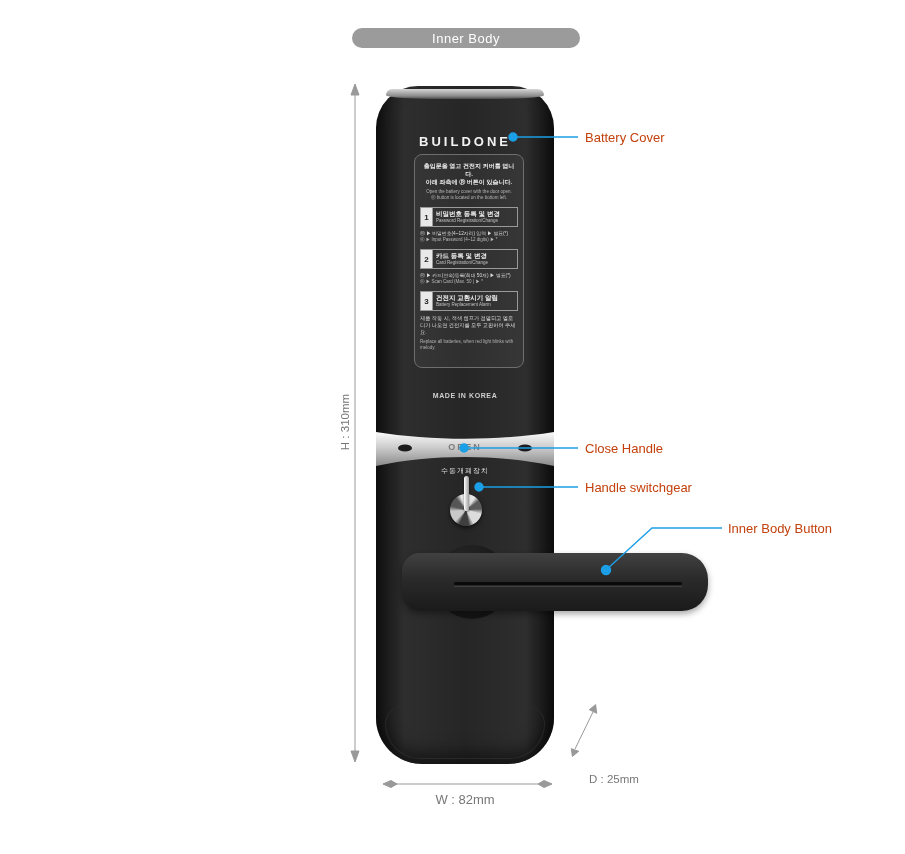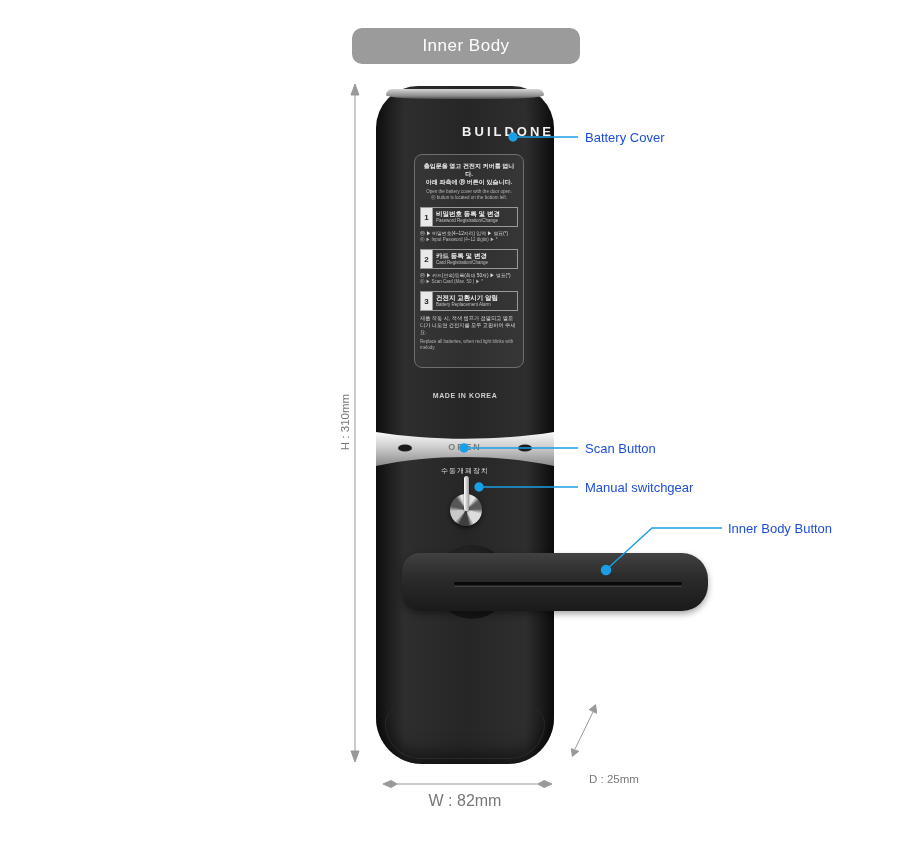--- a/index.html
+++ b/index.html
@@ -2,22 +2,22 @@
 <html><head>
 <meta charset="utf-8">
 <style>
   * { margin:0; padding:0; box-sizing:border-box; }
   html,body { background:#ffffff; }
   body { font-family:"Liberation Sans", sans-serif; }
   .stage { position:relative; width:905px; height:854px; background:#fff; overflow:hidden; }
 
   
   .title-pill{
-    position:absolute; left:352px; top:28px; width:228px; height:36px;
-    background:#9b9b9b; border-radius:10px; color:#fff; font-size:17px;
+    position:absolute; left:352px; top:28px; width:228px; height:20px;
+    background:#9b9b9b; border-radius:10px; color:#fff; font-size:13px;
     display:flex; align-items:center; justify-content:center; letter-spacing:.5px;
   }
 
   
   .lock-body{
     position:absolute; left:376px; top:86px; width:178px; height:678px;
     border-radius:42px 42px 46px 46px;
     background:linear-gradient(90deg,#121212,#2e2e2e 16%,#262626 50%,#2e2e2e 84%,#101010);
     box-shadow:inset 0 -10px 18px rgba(0,0,0,.55);
   }
@@ -25,21 +25,21 @@
     position:absolute; left:10px; top:3px; right:10px; height:10px;
     border-radius:10px 10px 60% 60%;
     background:linear-gradient(180deg,#d6d6d6,#8b8b8b 70%,#4a4a4a);
   }
   .bottom-arc{
     position:absolute; left:9px; right:9px; bottom:5px; height:52px;
     border:1px solid rgba(255,255,255,.07); border-top:none;
     border-radius:20px 20px 42px 42px;
   }
   .brand{
-    position:absolute; left:0; top:38px; width:100%; text-align:right;
+    position:absolute; left:0; top:48px; width:100%; text-align:center;
     color:#f2f2f2; font-size:13px; font-weight:bold; letter-spacing:3px;
   }
 
   
   .sticker{
     position:absolute; left:38px; top:68px; width:110px; height:214px;
     border:1px solid #6e6e6e; border-radius:8px; background:rgba(255,255,255,.045);
     padding:7px 5px 4px 5px; overflow:hidden; color:#e8e8e8;
   }
   .sticker .kr-intro{ font-size:6px; line-height:8px; text-align:center; color:#f0f0f0; font-weight:bold;}
@@ -102,26 +102,26 @@
   .handle-groove{
     position:absolute; left:52px; right:26px; top:29px; height:3px;
     background:#0a0a0a; border-radius:2px;
   }
   .handle-groove-hl{
     position:absolute; left:52px; right:26px; top:33px; height:1px;
     background:rgba(255,255,255,.12);
   }
 
   
-  .callout-label{ position:absolute; color:#1d4ed8; font-size:13px; white-space:nowrap; }
+  .callout-label{ position:absolute; color:#c2410c; font-size:13px; white-space:nowrap; }
 
   
   .dim-label{ position:absolute; color:#777; font-size:11.5px; white-space:nowrap; }
   .dim-h{ left:310px; top:416px; width:70px; text-align:center; transform:rotate(-90deg); }
-  .dim-w{ left:415px; top:792px; width:100px; text-align:center; font-size:16px; }
+  .dim-w{ left:415px; top:792px; width:100px; text-align:center; font-size:13px; }
   .dim-d{ left:589px; top:729px;margin-top:44px; }
 
   svg.overlay{ position:absolute; left:0; top:0; pointer-events:none; }
 </style>
 </head>
 <body>
 
 <div class="stage">
 
   <div class="title-pill">Inner Body</div>
@@ -229,21 +229,21 @@
     </g>
 
     <g stroke="#999" stroke-width="1" fill="#999">
       <line x1="575" y1="749" x2="593" y2="712"></line>
       <polygon points="595.6,704.6 596.7,713.3 589.3,709.7"></polygon>
       <polygon points="572.4,756.4 571.3,748.7 578.7,751.3"></polygon>
     </g>
   </svg>
 
   <div class="callout-label" style="left:585px; top:130px;">Battery Cover</div>
-  <div class="callout-label" style="left:585px; top:441px;">Scan Button</div>
-  <div class="callout-label" style="left:585px; top:480px;">Manual switchgear</div>
+  <div class="callout-label" style="left:585px; top:441px;">Close Handle</div>
+  <div class="callout-label" style="left:585px; top:480px;">Handle switchgear</div>
   <div class="callout-label" style="left:728px; top:521px;">Inner Body Button</div>
 
   <div class="dim-label dim-h">H : 310mm</div>
   <div class="dim-label dim-w">W : 82mm</div>
   <div class="dim-label dim-d">D : 25mm</div>
 
 </div>
 
 </body></html>

